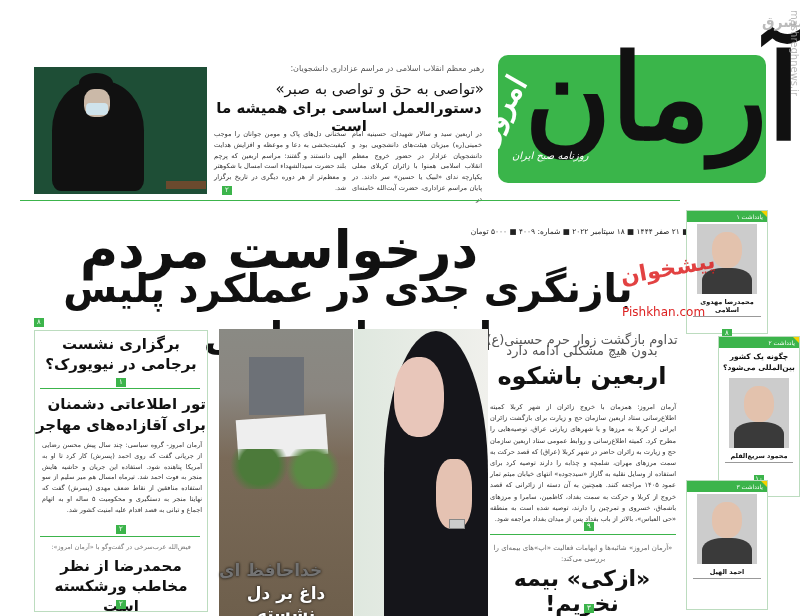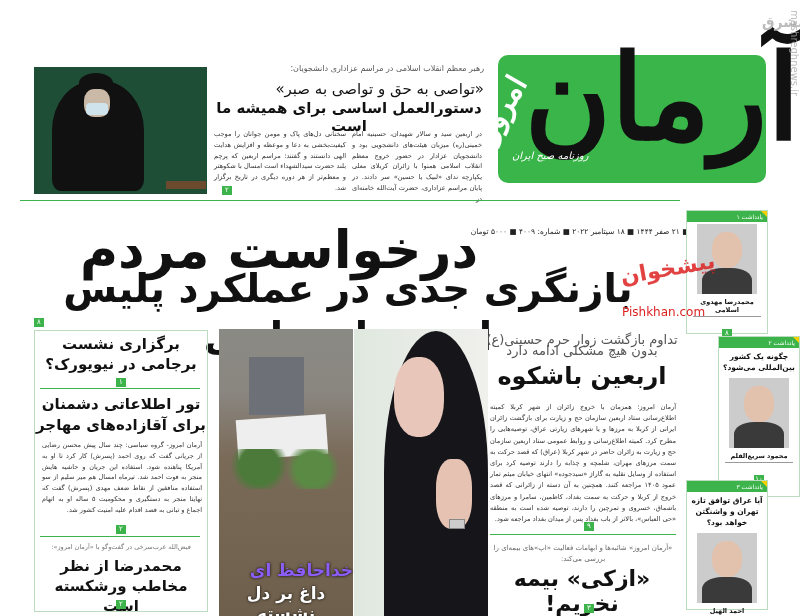--- a/index.html
+++ b/index.html
@@ -69,29 +69,29 @@
   
   #photo-grave { left: 219px; top: 329px; width: 134px; height: 287px; background: linear-gradient(#8a8a84 0%, #8a8680 22%, #7a6a58 45%, #6e5f4c 100%); overflow: hidden; }
   #photo-grave .stone { position: absolute; left: 30px; top: 28px; width: 55px; height: 58px; background: #6d7177; }
   #photo-grave .paper { position: absolute; left: 18px; top: 88px; width: 90px; height: 40px; background: #eee; transform: rotate(-4deg); }
   #photo-grave .leaves { position: absolute; left: 0; top: 120px; width: 134px; height: 40px; background: radial-gradient(circle at 30% 40%, #4c7a3a 0 20%, transparent 30%), radial-gradient(circle at 70% 50%, #5a8a44 0 18%, transparent 28%); }
   #photo-woman { left: 354px; top: 329px; width: 134px; height: 287px; background: linear-gradient(90deg, #dfe8df 0%, #f0f0ec 100%); overflow: hidden; }
   #photo-woman .hair { position: absolute; left: 30px; top: 2px; width: 104px; height: 285px; background: #15151a; border-radius: 50% 50% 0 0; }
   #photo-woman .face { position: absolute; left: 40px; top: 28px; width: 50px; height: 80px; background: #e8c6ba; border-radius: 45%; }
   #photo-woman .hand { position: absolute; left: 82px; top: 130px; width: 36px; height: 70px; background: #e5c2b2; border-radius: 40%; }
   #photo-woman .watch { position: absolute; left: 95px; top: 190px; width: 16px; height: 10px; background: #ccc; border: 1px solid #888; }
-  #photo-caption-1 { left: 219px; top: 560px; width: 134px; color: #8b5cf6; font-size: 17px; font-weight: bold; text-align: right; text-shadow: 0 0 3px #000; }
+  #photo-caption-1 { left: 219px; top: 560px; width: 134px; color: #737373; font-size: 17px; font-weight: bold; text-align: left; text-shadow: 0 0 3px #000; }
   #photo-caption-2 { left: 219px; top: 583px; width: 134px; color: #fff; font-size: 17px; font-weight: bold; text-align: center; text-shadow: 0 0 3px #000; }
 
   
   #left-box-1 { left: 34px; top: 330px; width: 174px; height: 282px; border: 1px solid #bcdcbf; }
   #jcpoa-title { left: 36px; top: 334px; width: 170px; font-size: 15px; font-weight: bold; text-align: center; line-height: 20px; }
   #jcpoa-pnum { left: 116px; top: 378px; }
   #lb-rule-1 { left: 40px; top: 388px; width: 160px; height: 1px; background: #3cb44b; }
-  #tour-title { left: 36px; top: 394px; width: 170px; font-size: 15px; font-weight: bold; text-align: center; line-height: 21px; }
+  #tour-title { left: 36px; top: 394px; width: 170px; font-size: 15px; font-weight: bold; line-height: 21px; }
   #tour-body { left: 42px; top: 440px; width: 160px; font-size: 6.5px; line-height: 10.8px; }
   #tour-pnum { left: 116px; top: 525px; }
   #lb-rule-2 { left: 40px; top: 536px; width: 160px; height: 1px; background: #3cb44b; }
   #irib-kicker { left: 36px; top: 543px; width: 170px; font-size: 6.5px; color: #777; text-align: center; }
   #irib-title { left: 36px; top: 556px; width: 170px; font-size: 15px; font-weight: bold; text-align: center; line-height: 20px; }
   #irib-pnum { left: 116px; top: 600px; }
 </style>
 </head>
 <body>
 
@@ -137,21 +137,20 @@
   <div class="rail-title">چگونه یک کشور بین‌المللی می‌شود؟</div>
   <div class="rail-photo">
       <div class="hd"></div>
       <div class="bd"></div>
     </div>
   <div class="rail-name">محمود سریع‌القلم</div>
   <div class="rail-pn"><span class="pnum">۱۰</span></div>
 </div>
 <div id="rail-3" class="rail-box">
   <div class="rail-tag">یادداشت ۳</div>
-  <div class="rail-title">آیا عراق توافق تازه تهران و واشنگتن خواهد بود؟</div>
   <div class="rail-photo">
       <div class="hd"></div>
       <div class="bd"></div>
     </div>
   <div class="rail-name">احمد الهیل</div>
 
 </div>
 <div id="watermark-pishkhan" class="abs">پیشخوان</div>
 <div id="watermark-pishkhan-url" class="abs">Pishkhan.com</div>
 

